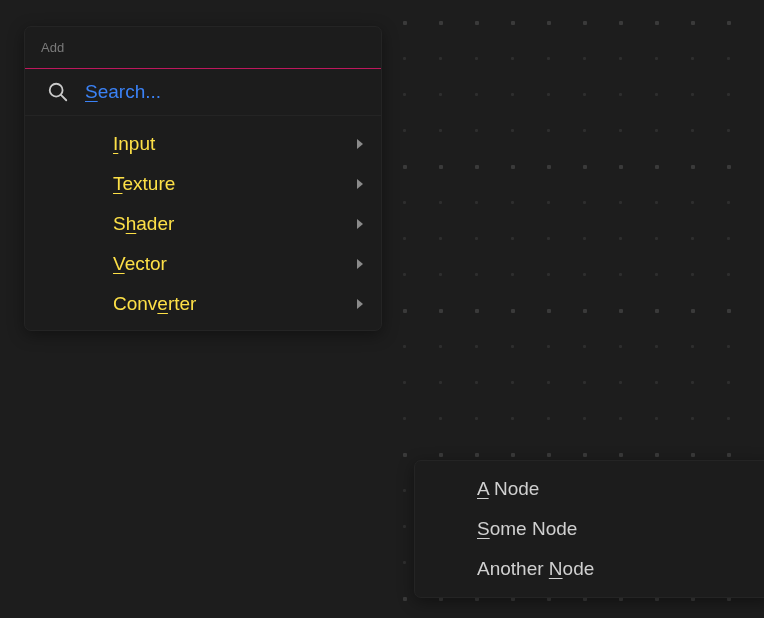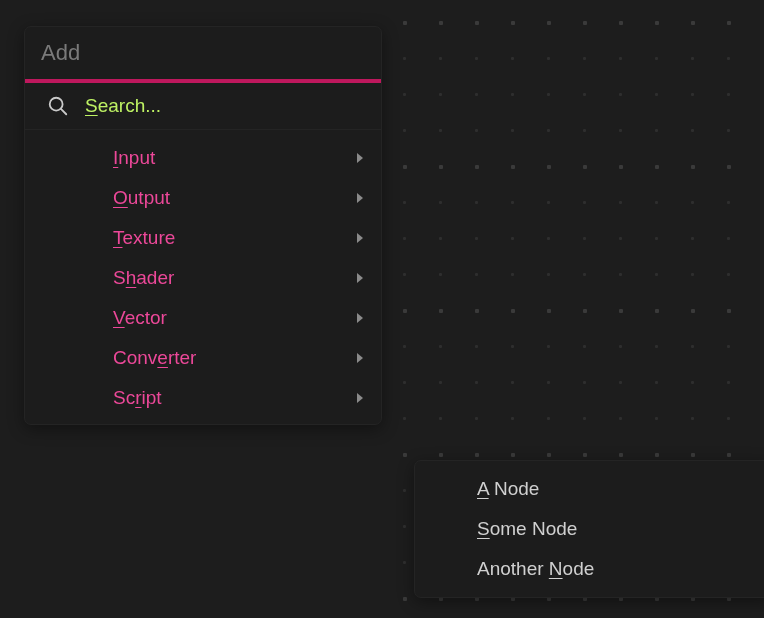--- a/index.html
+++ b/index.html
@@ -32,43 +32,43 @@
     width: 358px;
     background: #1c1c1c;
     border: 1px solid #242424;
     border-radius: 7px;
     box-shadow: 0 4px 16px rgba(0,0,0,0.4);
     overflow: hidden;
   }
   .panel-header {
     padding: 13px 16px 13px 16px;
     color: #7a7a7a;
-    font-size: 22px;
-    border-bottom: 4px solid #be185d;
+    font-size: 13px;
+    border-bottom: 1px solid #be185d;
   }
   .search-row {
     display: flex;
     align-items: center;
     padding: 12px 16px 12px 22px;
     border-bottom: 1px solid #242424;
     color: #b8b8b8;
     font-size: 19px;
     gap: 16px;
   }
   .search-icon { flex: 0 0 auto; display: flex; align-items: center; }
-  .search-text { color: #bef264; text-align: right; }
+  .search-text { color: #3b82f6; text-align: right; }
   .menu-list { padding: 8px 0 6px 0; }
   .menu-item {
     position: relative;
     display: flex;
     align-items: center;
     height: 40px;
     padding-left: 88px;
     padding-right: 24px;
-    color: #ec4899;
+    color: #fde047;
     font-size: 19px;
     cursor: default;
   }
   .menu-item .chev {
     position: absolute;
     right: 16px;
     top: 50%;
     transform: translateY(-50%);
     display: flex;
   }
@@ -299,28 +299,20 @@
   <div class="menu-list" id="menu-list">
       <div class="menu-item">
         <span><span class="underline">I</span><span>nput</span></span>
         <span class="chev">
           <svg width="10" height="12" viewBox="0 0 10 12">
             <path d="M2 1 L8 6 L2 11 Z" fill="#8a8a8a"></path>
           </svg>
         </span>
       </div>
       <div class="menu-item">
-        <span><span class="underline">O</span><span>utput</span></span>
-        <span class="chev">
-          <svg width="10" height="12" viewBox="0 0 10 12">
-            <path d="M2 1 L8 6 L2 11 Z" fill="#8a8a8a"></path>
-          </svg>
-        </span>
-      </div>
-      <div class="menu-item">
         <span><span class="underline">T</span><span>exture</span></span>
         <span class="chev">
           <svg width="10" height="12" viewBox="0 0 10 12">
             <path d="M2 1 L8 6 L2 11 Z" fill="#8a8a8a"></path>
           </svg>
         </span>
       </div>
       <div class="menu-item">
         <span><span>S</span><span class="underline">h</span><span>ader</span></span>
         <span class="chev">
@@ -332,28 +324,20 @@
       <div class="menu-item">
         <span><span class="underline">V</span><span>ector</span></span>
         <span class="chev">
           <svg width="10" height="12" viewBox="0 0 10 12">
             <path d="M2 1 L8 6 L2 11 Z" fill="#8a8a8a"></path>
           </svg>
         </span>
       </div>
       <div class="menu-item">
         <span><span>Conv</span><span class="underline">e</span><span>rter</span></span>
-        <span class="chev">
-          <svg width="10" height="12" viewBox="0 0 10 12">
-            <path d="M2 1 L8 6 L2 11 Z" fill="#8a8a8a"></path>
-          </svg>
-        </span>
-      </div>
-      <div class="menu-item">
-        <span><span>Sc</span><span class="underline">r</span><span>ipt</span></span>
         <span class="chev">
           <svg width="10" height="12" viewBox="0 0 10 12">
             <path d="M2 1 L8 6 L2 11 Z" fill="#8a8a8a"></path>
           </svg>
         </span>
       </div>
     </div>
 </div>
 
 <div class="submenu" id="submenu">

